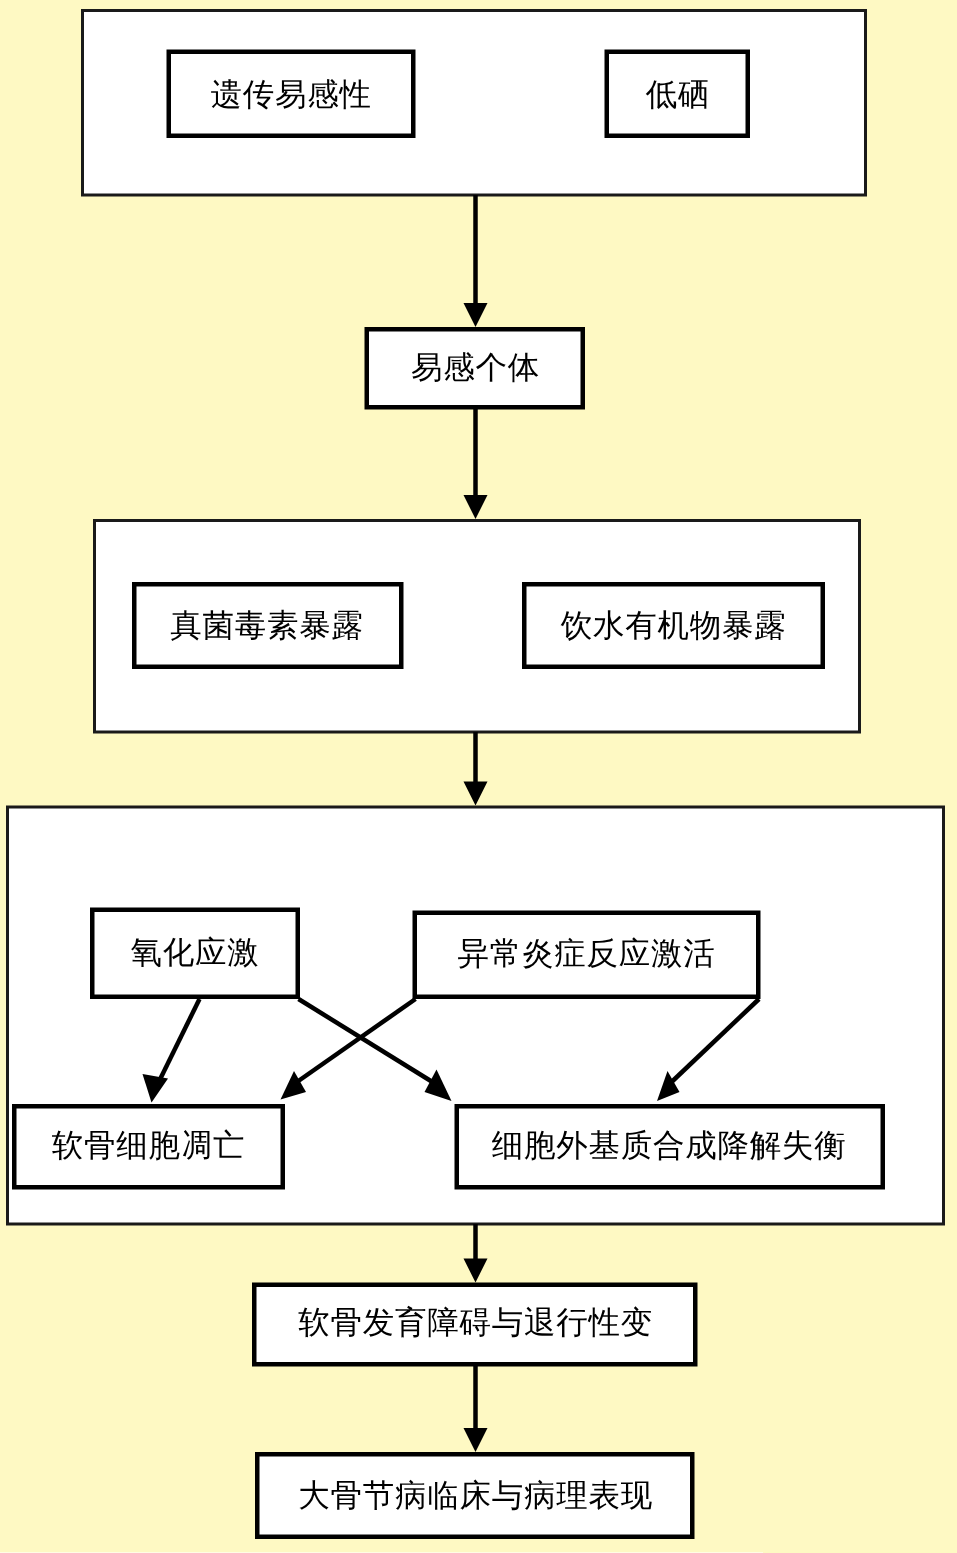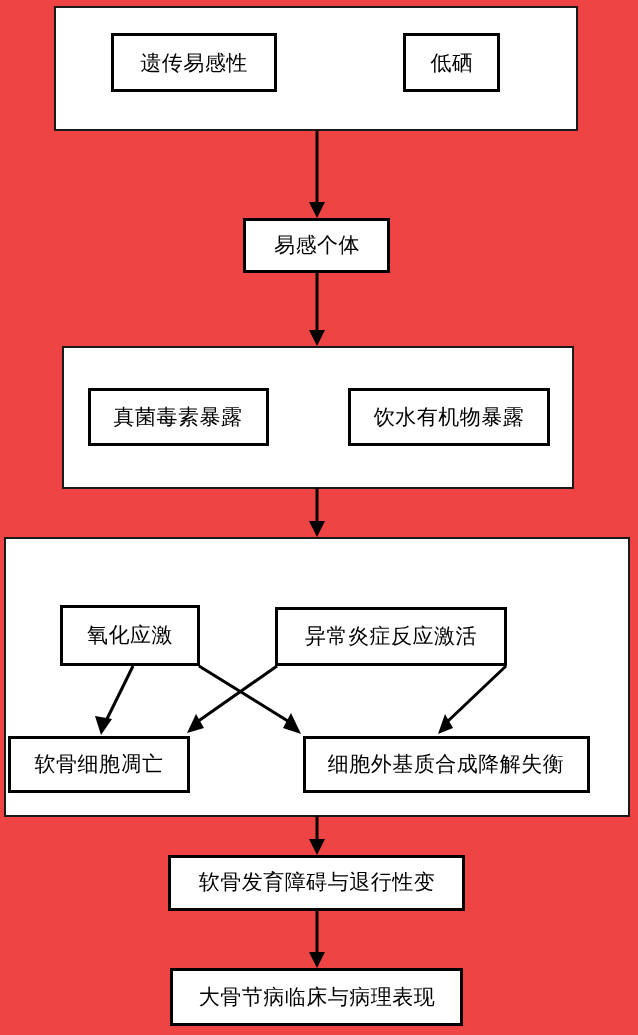--- a/index.html
+++ b/index.html
@@ -7,21 +7,21 @@
     padding: 0;
     background: #ffffff;
   }
   body {
     font-family: "DejaVu Sans", "Liberation Sans", sans-serif;
   }
   #diagram-root {
     position: relative;
     width: 638px;
     height: 1035px;
-    background: #ef4444;
+    background: #fef9c3;
     overflow: hidden;
     text-decoration: underline;
   }
   svg#flow-svg {
     position: absolute;
     left: 0;
     top: 0;
     width: 638px;
     height: 1035px;
     display: block;

